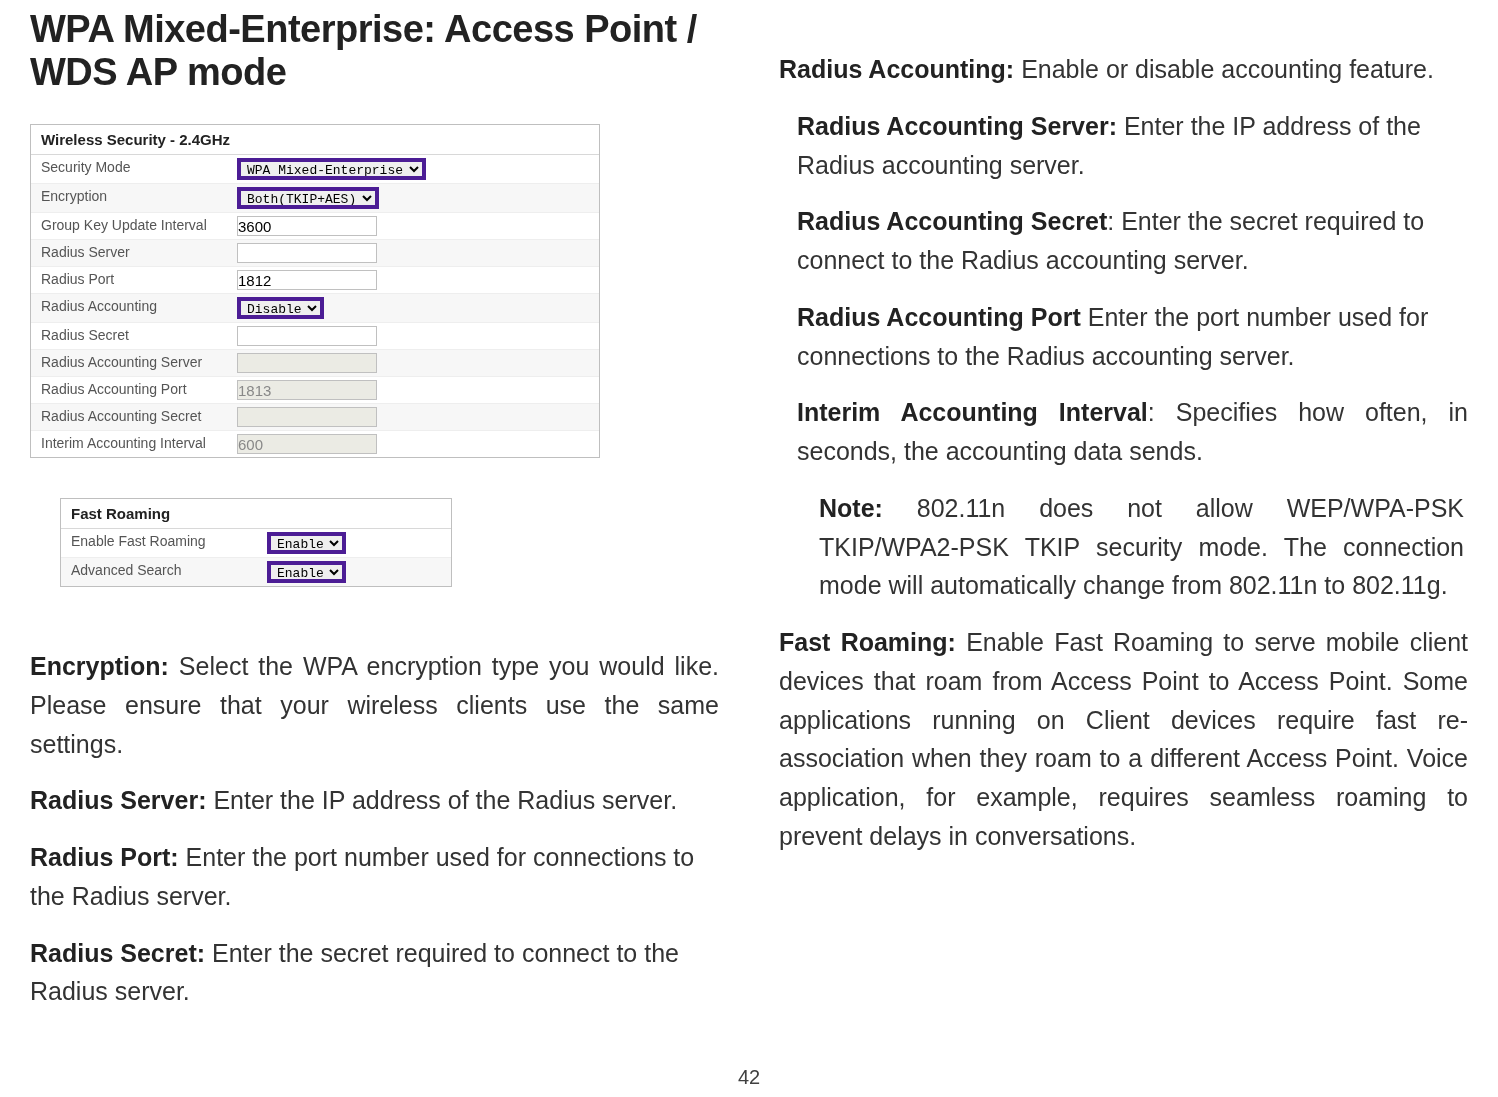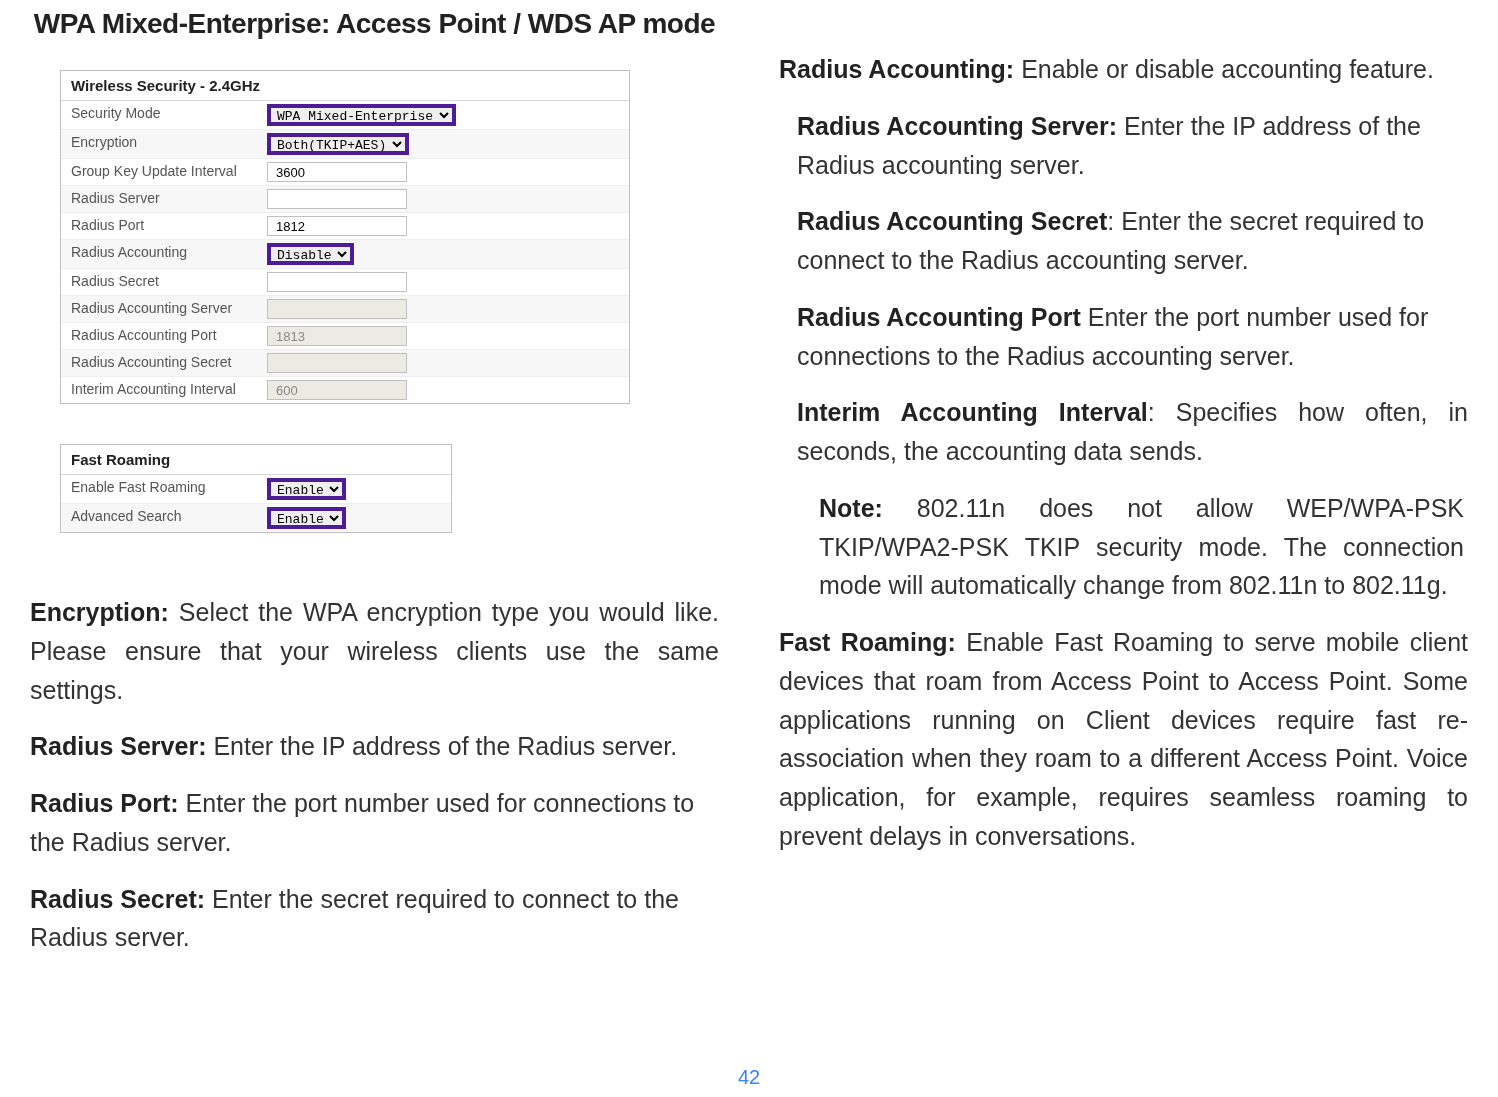--- a/index.html
+++ b/index.html
@@ -14,25 +14,24 @@
     display: flex;
     padding: 0 0 0 0;
   }
   .col {
     width: 50%;
     padding: 0 30px;
   }
   h1.title {
     font-family: "Arial Narrow", "Segoe UI Semibold", Arial, sans-serif;
     font-weight: 700;
-    font-size: 28px;
+    font-size: 38px;
     letter-spacing: -0.5px;
     margin: 8px 0 30px 0;
     font-stretch: condensed;
-    text-align: center;
   }
   .panel {
     border: 1px solid #bfbfbf;
     margin-bottom: 30px;
     background: #fff;
   }
   .panel-header {
     font-family: Arial, sans-serif;
     font-weight: 700;
     font-size: 15px;
@@ -54,22 +53,22 @@
     width: 200px;
     padding: 4px 10px;
   }
   .form-value {
     padding: 3px 6px;
   }
   .form-value input[type="text"] {
     width: 140px;
     height: 20px;
     border: 1px solid #c0c0c0;
-    padding: 1px 8px;
-    font-size: 13px;
+    padding: 1px 0;
+    font-size: 15px;
     font-family: Arial, sans-serif;
     background: #fff;
   }
   .form-value input[disabled] {
     background: #ebebe4;
     color: #888;
   }
   .form-value select {
     height: 22px;
     border: 4px solid #4c1d95;
@@ -101,33 +100,33 @@
     padding-left: 40px;
     padding-right: 4px;
   }
   .page-num {
     position: absolute;
     bottom: 8px;
     left: 0; right: 0;
     text-align: center;
     font-family: "Arial Narrow", Arial, sans-serif;
     font-size: 20px;
-    color: #3b82f6;
+    color: #404040;
   }
   .col-right { padding-top: 50px; }
 </style>
 </head>
 <body>
 
 <div class="page">
 
   <div class="col">
     <h1 class="title">WPA Mixed-Enterprise: Access Point / WDS AP mode</h1>
 
-    <div class="panel" style="width:570px; margin-left:30px;">
+    <div class="panel" style="width:570px; ">
       <div class="panel-header">Wireless Security - 2.4GHz</div>
 
       <div class="form-row">
         <div class="form-label">Security Mode</div>
         <div class="form-value">
           <select>
             <option>WPA Mixed-Enterprise</option>
           </select>
         </div>
       </div>

